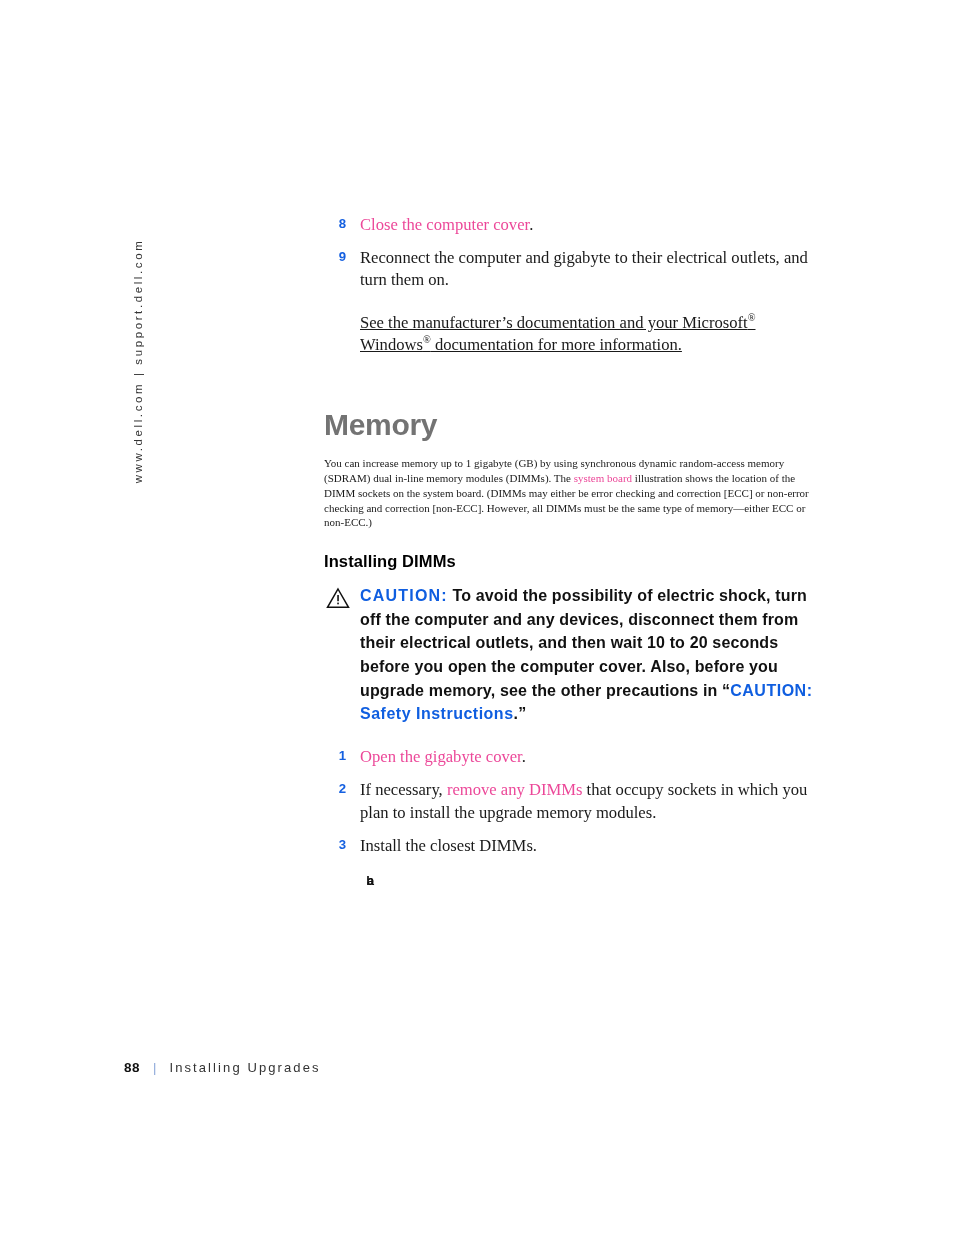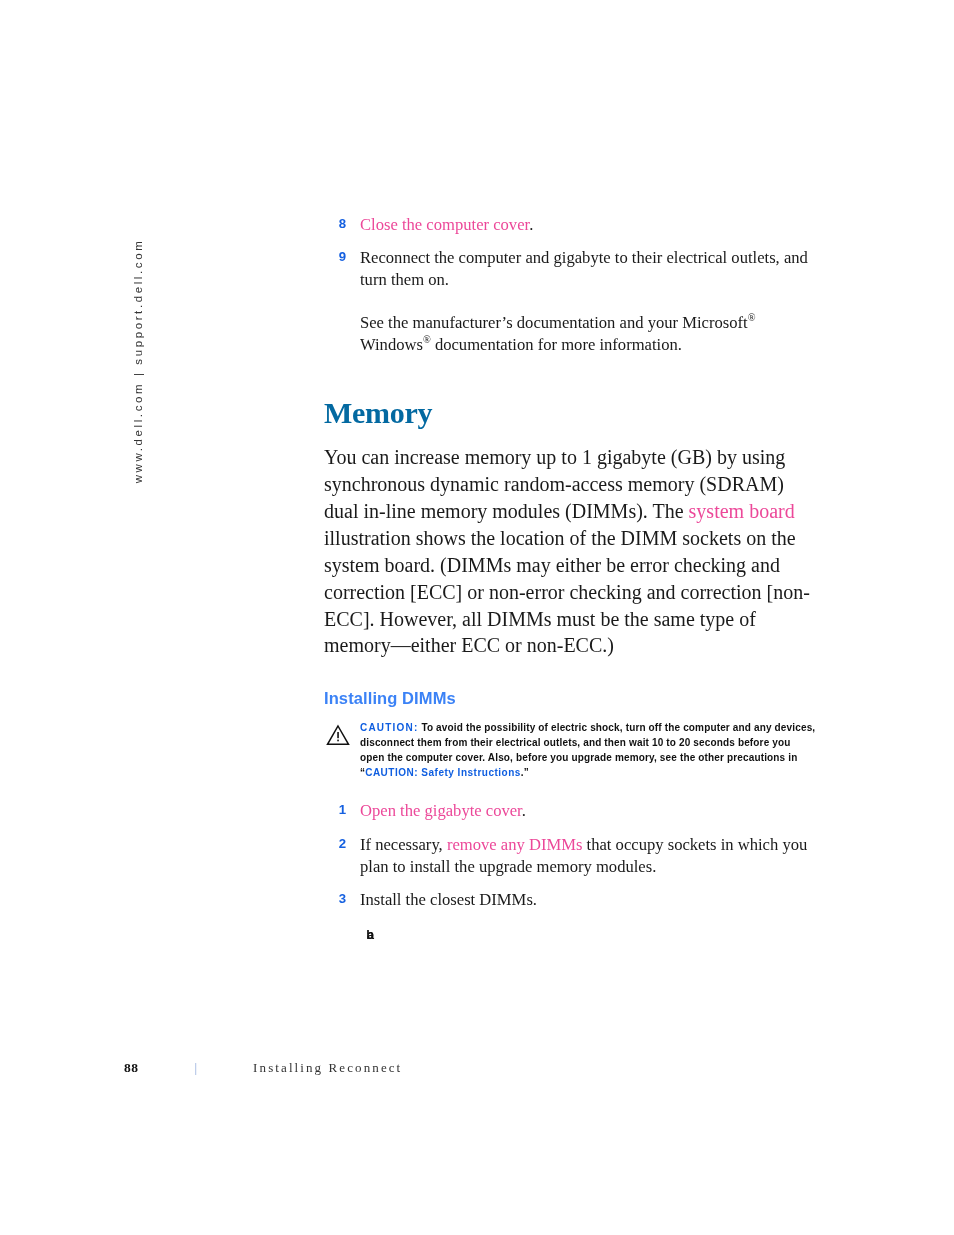--- a/index.html
+++ b/index.html
@@ -67,20 +67,21 @@
     font-size: 13.2px;
     color: #1560e0;
   }
   .step-body { display: block; }
   .step-cont {
     padding-left: 36px;
     margin-top: 20px;
     margin-bottom: 11px;
     font-size: 16.6px;
     line-height: 1.34;
+    text-decoration: underline;
   }
 
   
   .substep {
     position: relative;
     padding-left: 36px;
     margin-top: 14px;
     font-size: 16.6px;
     line-height: 1.34;
   }
@@ -103,38 +104,38 @@
   }
 
   sup.reg {
     font-size: 0.62em;
     vertical-align: super;
     line-height: 0;
   }
 
   
   h1.section-title {
-    font-family: Liberation Serif, serif;
+    font-family: Liberation Sans, sans-serif;
     font-weight: bold;
     font-size: 30px;
-    color: #0369a1;
-    margin: 40px 0 14px 0;
+    color: #737373;
+    margin: 52px 0 14px 0;
     letter-spacing: -0.3px;
   }
   h2.sub-title {
     font-family: "Liberation Sans", "DejaVu Sans", sans-serif;
     font-weight: bold;
     font-size: 16.5px;
-    color: #3b82f6;
-    margin: 30px 0 13px 0;
+    color: #000000;
+    margin: 22px 0 13px 0;
     letter-spacing: 0.1px;
   }
 
   p.body-para {
-    font-size: 20px;
+    font-size: 11px;
     line-height: 1.345;
     margin: 0 0 17px 0;
     font-family: Liberation Serif, serif;
   }
 
   
   .caution {
     position: relative;
     padding-left: 36px;
     margin: 0 0 20px 0;
@@ -142,21 +143,21 @@
   .caution-icon {
     position: absolute;
     left: 2px;
     top: 3px;
     width: 24px;
     height: 22px;
   }
   .caution-text {
     font-family: "Liberation Sans", "DejaVu Sans", sans-serif;
     font-weight: bold;
-    font-size: 10px;
+    font-size: 16px;
     line-height: 1.48;
     color: #111111;
     letter-spacing: 0.15px;
   }
   .caution-label {
     color: #0f5ee0;
     letter-spacing: 1.2px;
   }
   .caution-link {
     color: #0f5ee0;
@@ -164,22 +165,21 @@
     text-decoration: none;
   }
 
   
   .footer {
     position: absolute;
     left: 124px;
     top: 1060px;
     display: flex;
     align-items: baseline;
-    font-family: Liberation Serif, serif;
-    gap: 43px;
+    font-family: Liberation Sans, sans-serif;
   }
   .footer-page {
     font-size: 13.5px;
     font-weight: bold;
     color: #111111;
     letter-spacing: 0.5px;
   }
   .footer-sep {
     margin: 0 13px;
     font-size: 13px;
@@ -261,14 +261,14 @@
       </div>
     </div>
 
   </div>
 
 </div>
 
 <div class="footer">
   <span class="footer-page">88</span>
   <span class="footer-sep">|</span>
-  <span class="footer-label">Installing Reconnect</span>
+  <span class="footer-label">Installing Upgrades</span>
 </div>
 
 </body></html>

